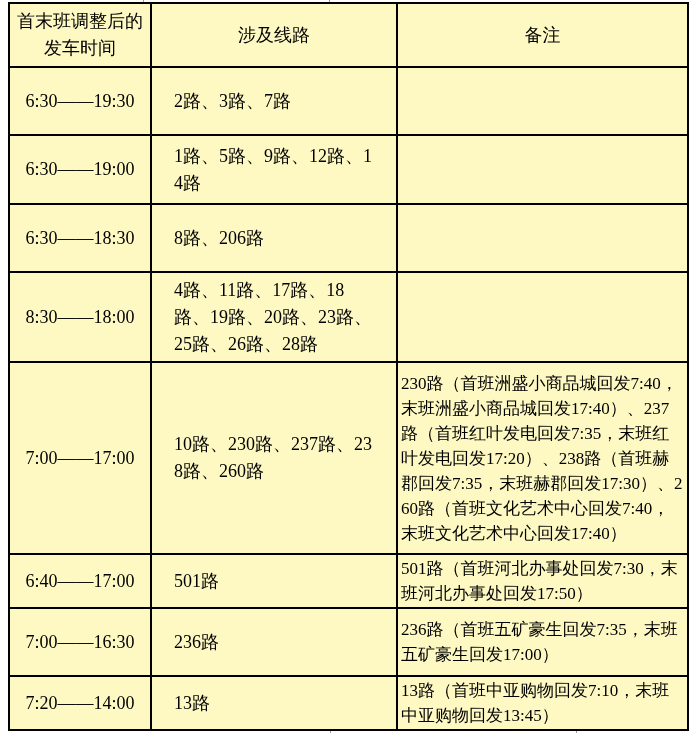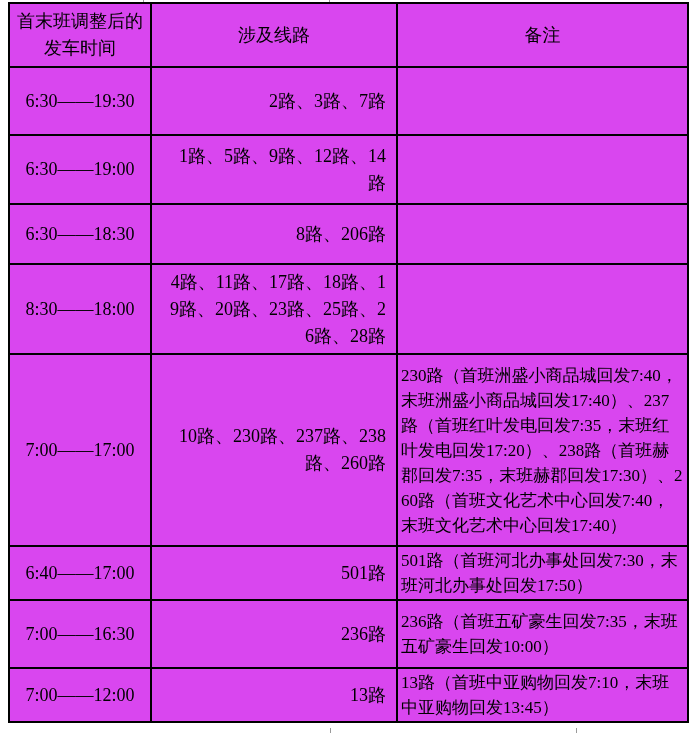--- a/index.html
+++ b/index.html
@@ -15,21 +15,21 @@
     height: 735px;
     background: #ffffff;
     overflow: hidden;
   }
   table.schedule {
     position: absolute;
     left: 8px;
     top: 2px;
     border-collapse: collapse;
     table-layout: fixed;
-    background: #d946ef;
+    background: #fef9c3;
   }
   table.schedule th,
   table.schedule td {
     border: 2px solid #000000;
     overflow: hidden;
     word-break: break-all;
   }
   table.schedule th {
     font-weight: 400;
     font-size: 18px;
@@ -41,23 +41,23 @@
   td.time {
     font-size: 18px;
     text-align: center;
     vertical-align: middle;
     white-space: nowrap;
     padding: 8px;
   }
   td.routes {
     font-size: 18px;
     line-height: 27px;
-    text-align: right;
+    text-align: left;
     vertical-align: middle;
-    padding: 0 10px;
+    padding: 0 22px;
   }
   td.note {
     font-size: 17px;
     line-height: 25px;
     text-align: left;
     vertical-align: middle;
     padding: 1px 4px 1px 3px;
   }
   
   .stub {
@@ -94,21 +94,21 @@
       <tr style="height:68px">
         <td class="time">6:30——19:30</td>
         <td class="routes">2路、3路、7路</td>
         <td class="note"></td>
       </tr>
       <tr style="height:69px">
         <td class="time">6:30——19:00</td>
         <td class="routes">1路、5路、9路、12路、14路</td>
         <td class="note"></td>
       </tr>
-      <tr style="height:60px">
+      <tr style="height:68px">
         <td class="time">6:30——18:30</td>
         <td class="routes">8路、206路</td>
         <td class="note"></td>
       </tr>
       <tr style="height:90px">
         <td class="time">8:30——18:00</td>
         <td class="routes">4路、11路、17路、18路、19路、20路、23路、25路、26路、28路</td>
         <td class="note"></td>
       </tr>
       <tr style="height:192px">
@@ -117,22 +117,22 @@
         <td class="note">230路（首班洲盛小商品城回发7:40，末班洲盛小商品城回发17:40）、237路（首班红叶发电回发7:35，末班红叶发电回发17:20）、238路（首班赫郡回发7:35，末班赫郡回发17:30）、260路（首班文化艺术中心回发7:40，末班文化艺术中心回发17:40）</td>
       </tr>
       <tr style="height:44px">
         <td class="time">6:40——17:00</td>
         <td class="routes">501路</td>
         <td class="note">501路（首班河北办事处回发7:30，末班河北办事处回发17:50）</td>
       </tr>
       <tr style="height:68px">
         <td class="time">7:00——16:30</td>
         <td class="routes">236路</td>
-        <td class="note">236路（首班五矿豪生回发7:35，末班五矿豪生回发10:00）</td>
+        <td class="note">236路（首班五矿豪生回发7:35，末班五矿豪生回发17:00）</td>
       </tr>
       <tr style="height:53px">
-        <td class="time">7:00——12:00</td>
+        <td class="time">7:20——14:00</td>
         <td class="routes">13路</td>
         <td class="note">13路（首班中亚购物回发7:10，末班中亚购物回发13:45）</td>
       </tr>
     </tbody>
   </table>
 </div>
 
 </body></html>

